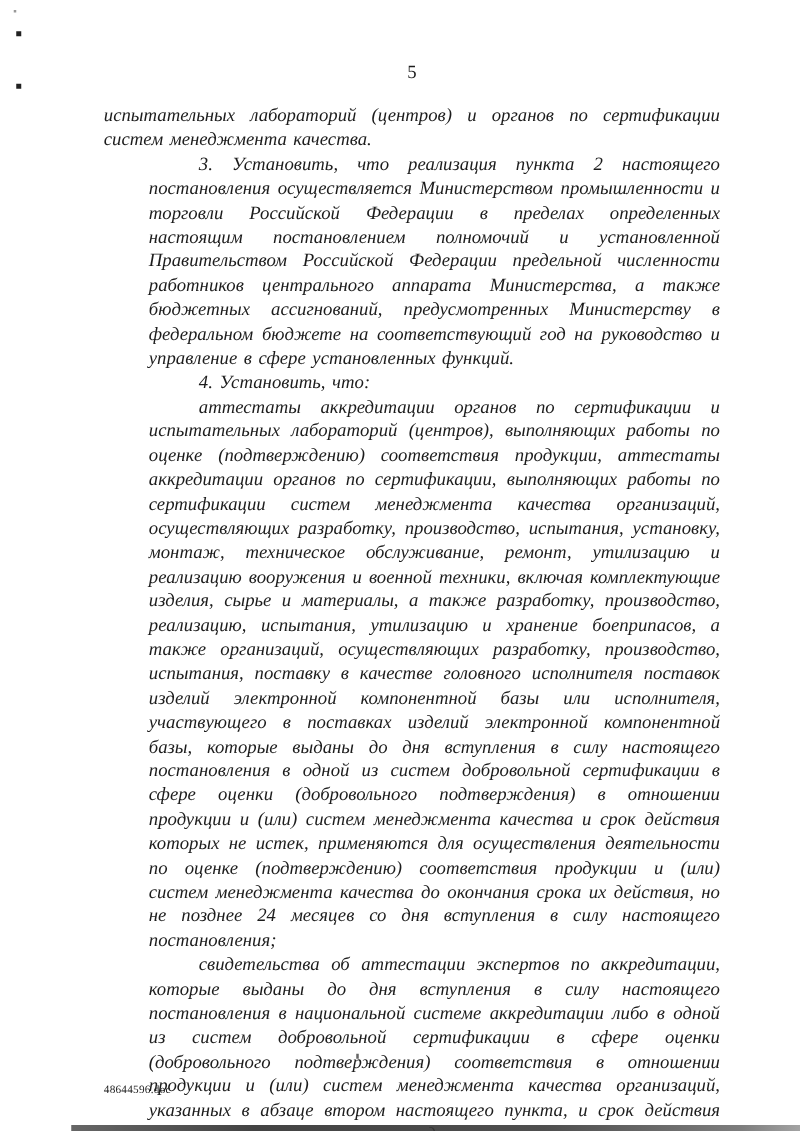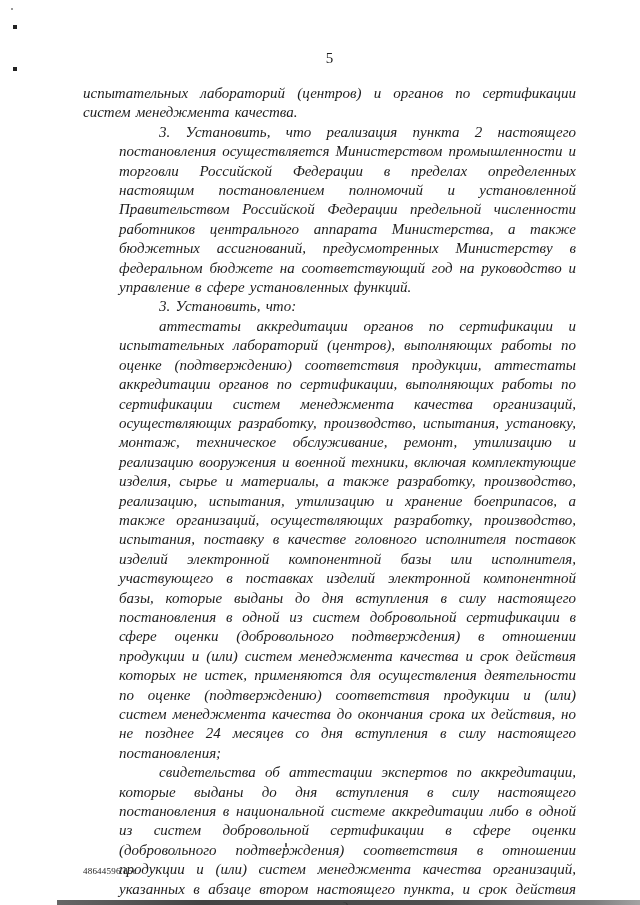--- a/index.html
+++ b/index.html
@@ -77,21 +77,21 @@
 
   <div class="speck s4"></div>
   <div class="speck s1"></div>
   <div class="speck s2"></div>
 
   <div class="page-number">5</div>
 
   <div class="text-block">
     <p>испытательных лабораторий (центров) и органов по сертификации систем менеджмента качества.</p>
     <p class="indent">3. Установить, что реализация пункта 2 настоящего постановления осуществляется Министерством промышленности и торговли Российской Федерации в пределах определенных настоящим постановлением полномочий и установленной Правительством Российской Федерации предельной численности работников центрального аппарата Министерства, а также бюджетных ассигнований, предусмотренных Министерству в федеральном бюджете на соответствующий год на руководство и управление в сфере установленных функций.</p>
-    <p class="indent">3. Установить, что:</p>
+    <p class="indent">4. Установить, что:</p>
     <p class="indent">аттестаты аккредитации органов по сертификации и испытательных лабораторий (центров), выполняющих работы по оценке (подтверждению) соответствия продукции, аттестаты аккредитации органов по сертификации, выполняющих работы по сертификации систем менеджмента качества организаций, осуществляющих разработку, производство, испытания, установку, монтаж, техническое обслуживание, ремонт, утилизацию и реализацию вооружения и военной техники, включая комплектующие изделия, сырье и материалы, а также разработку, производство, реализацию, испытания, утилизацию и хранение боеприпасов, а также организаций, осуществляющих разработку, производство, испытания, поставку в качестве головного исполнителя поставок изделий электронной компонентной базы или исполнителя, участвующего в поставках изделий электронной компонентной базы, которые выданы до дня вступления в силу настоящего постановления в одной из систем добровольной сертификации в сфере оценки (добровольного подтверждения) в отношении продукции и (или) систем менеджмента качества и срок действия которых не истек, применяются для осуществления деятельности по оценке (подтверждению) соответствия продукции и (или) систем менеджмента качества до окончания срока их действия, но не позднее 24 месяцев со дня вступления в силу настоящего постановления;</p>
     <p class="indent">свидетельства об аттестации экспертов по аккредитации, которые выданы до дня вступления в силу настоящего постановления в национальной системе аккредитации либо в одной из систем добровольной сертификации в сфере оценки (добровольного подтверждения) соответствия в отношении продукции и (или) систем менеджмента качества организаций, указанных в абзаце втором настоящего пункта, и срок действия которых не истек, применяются для осуществления</p>
   </div>
 
   <div class="speck s3"></div>
 
   <div class="doc-footer">48644596.doc</div>
 
   <div class="bottom-shadow"></div>
 

